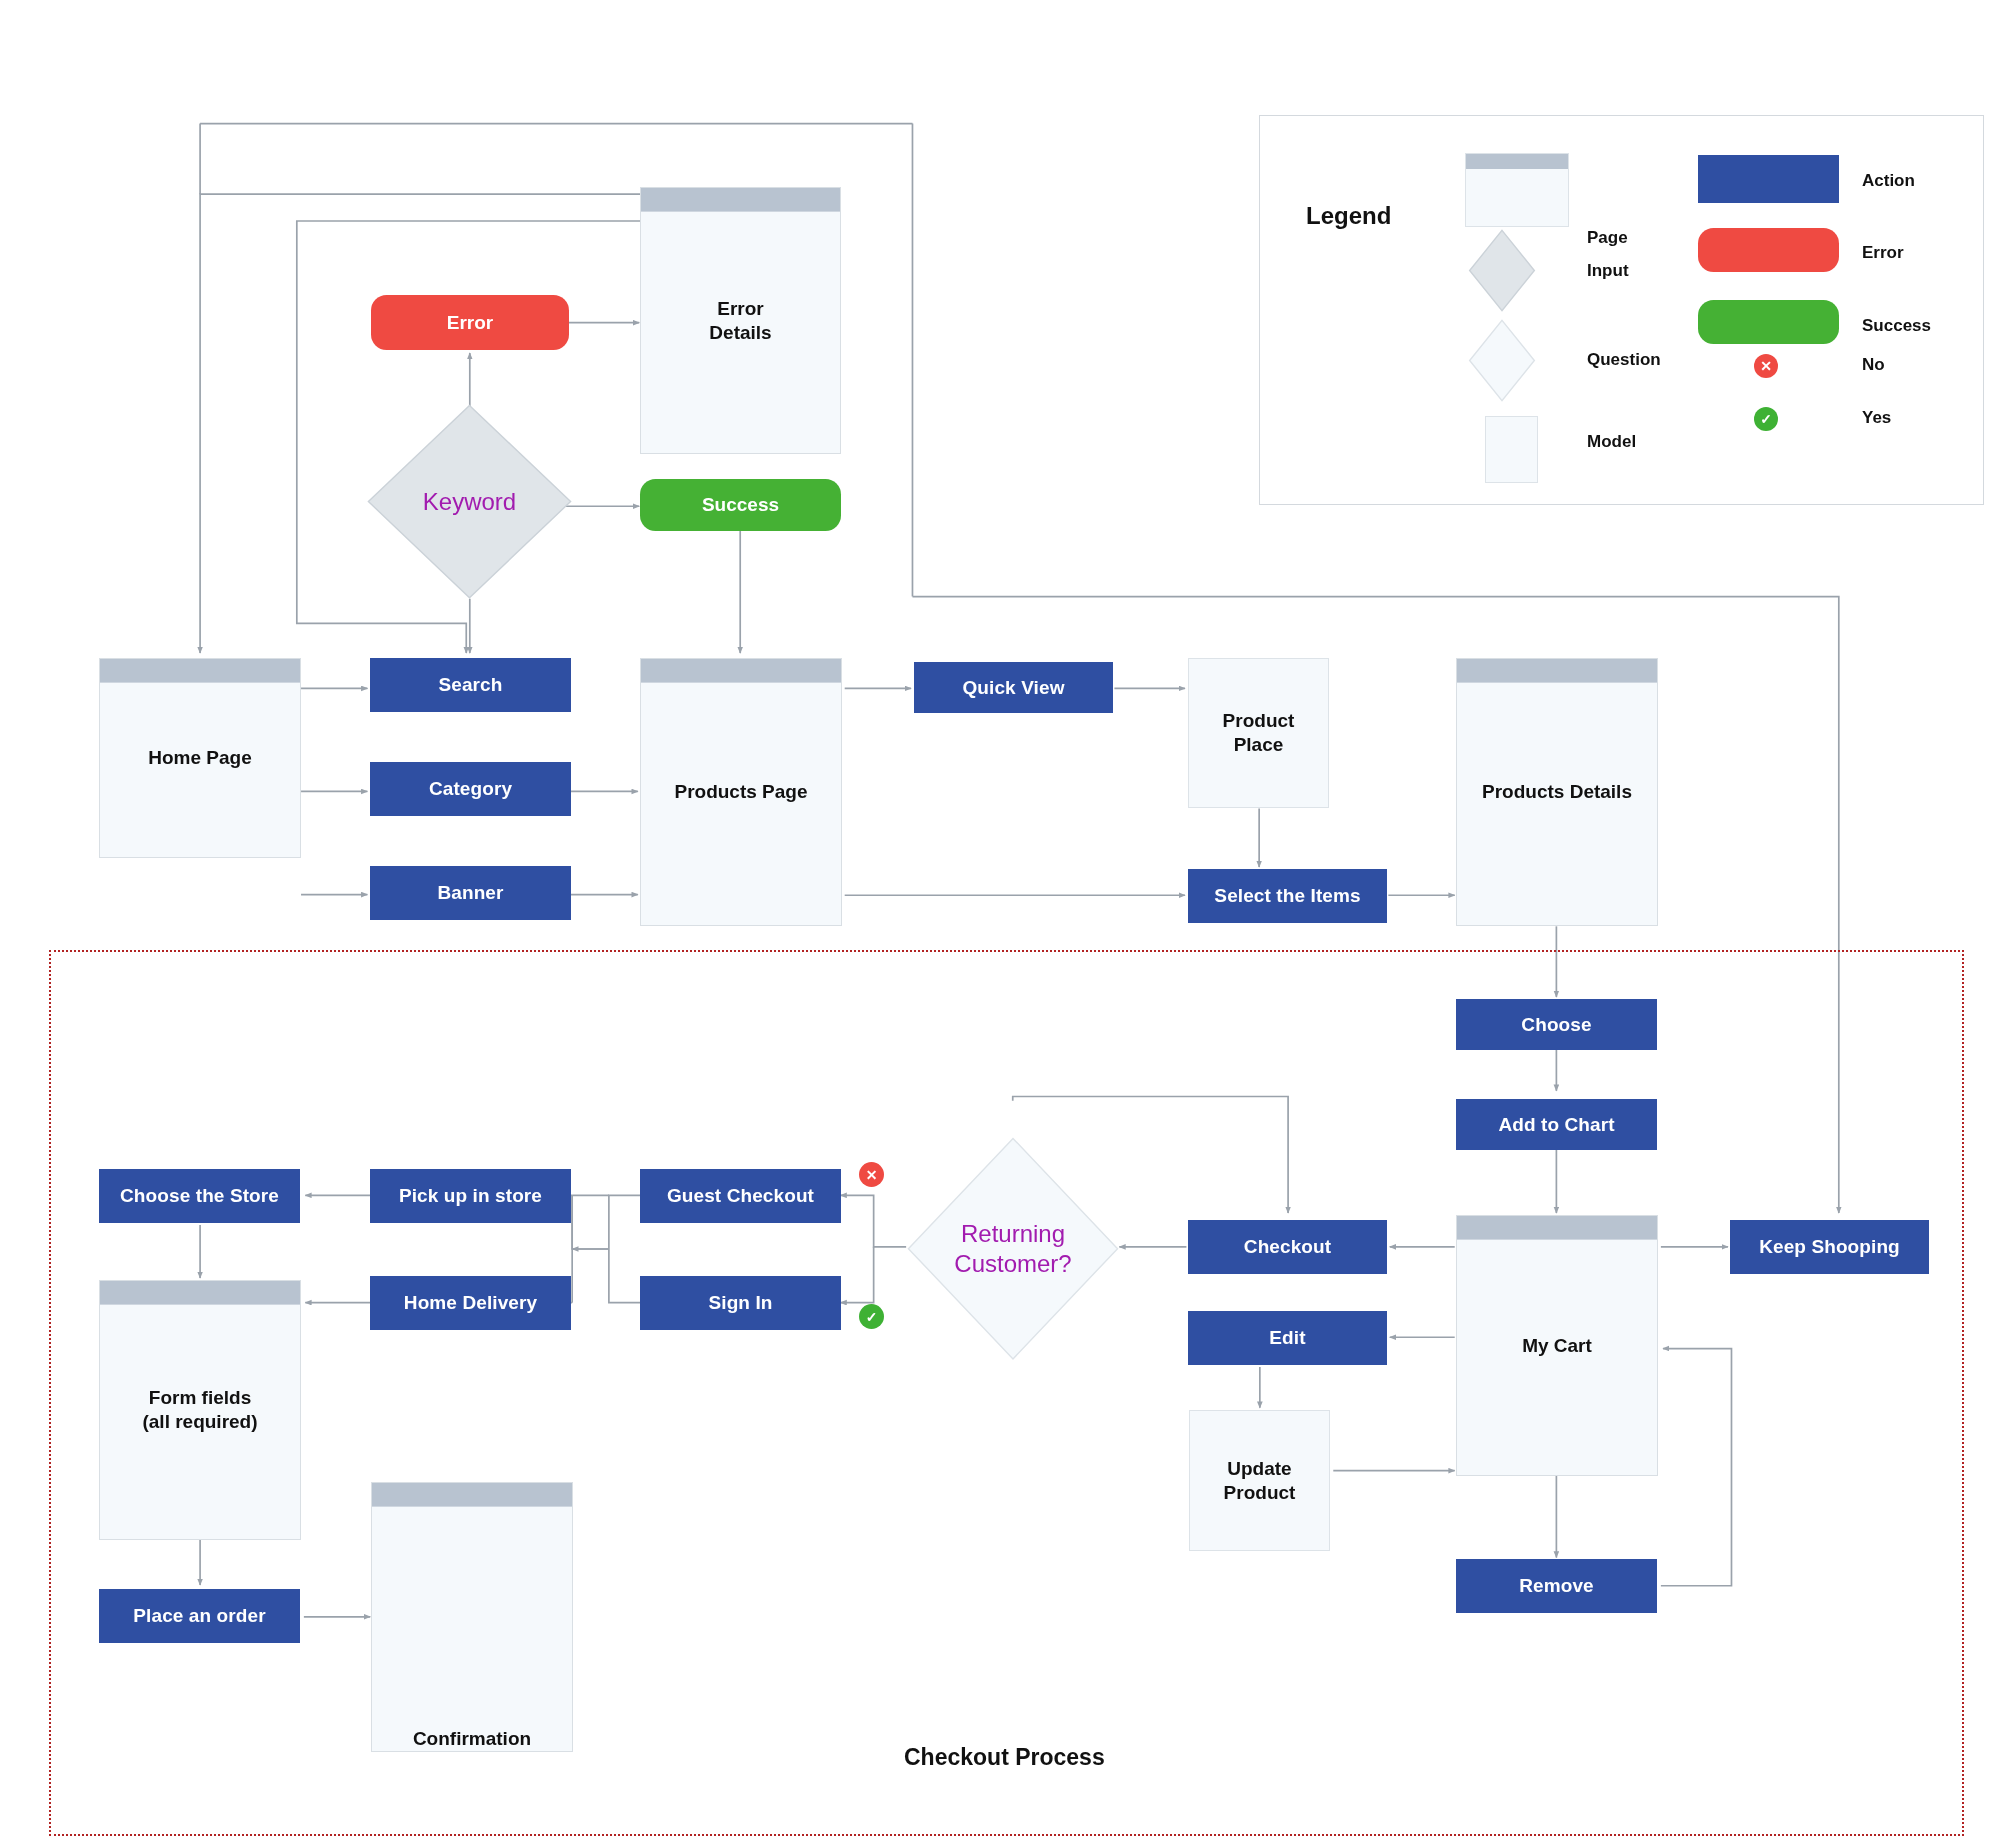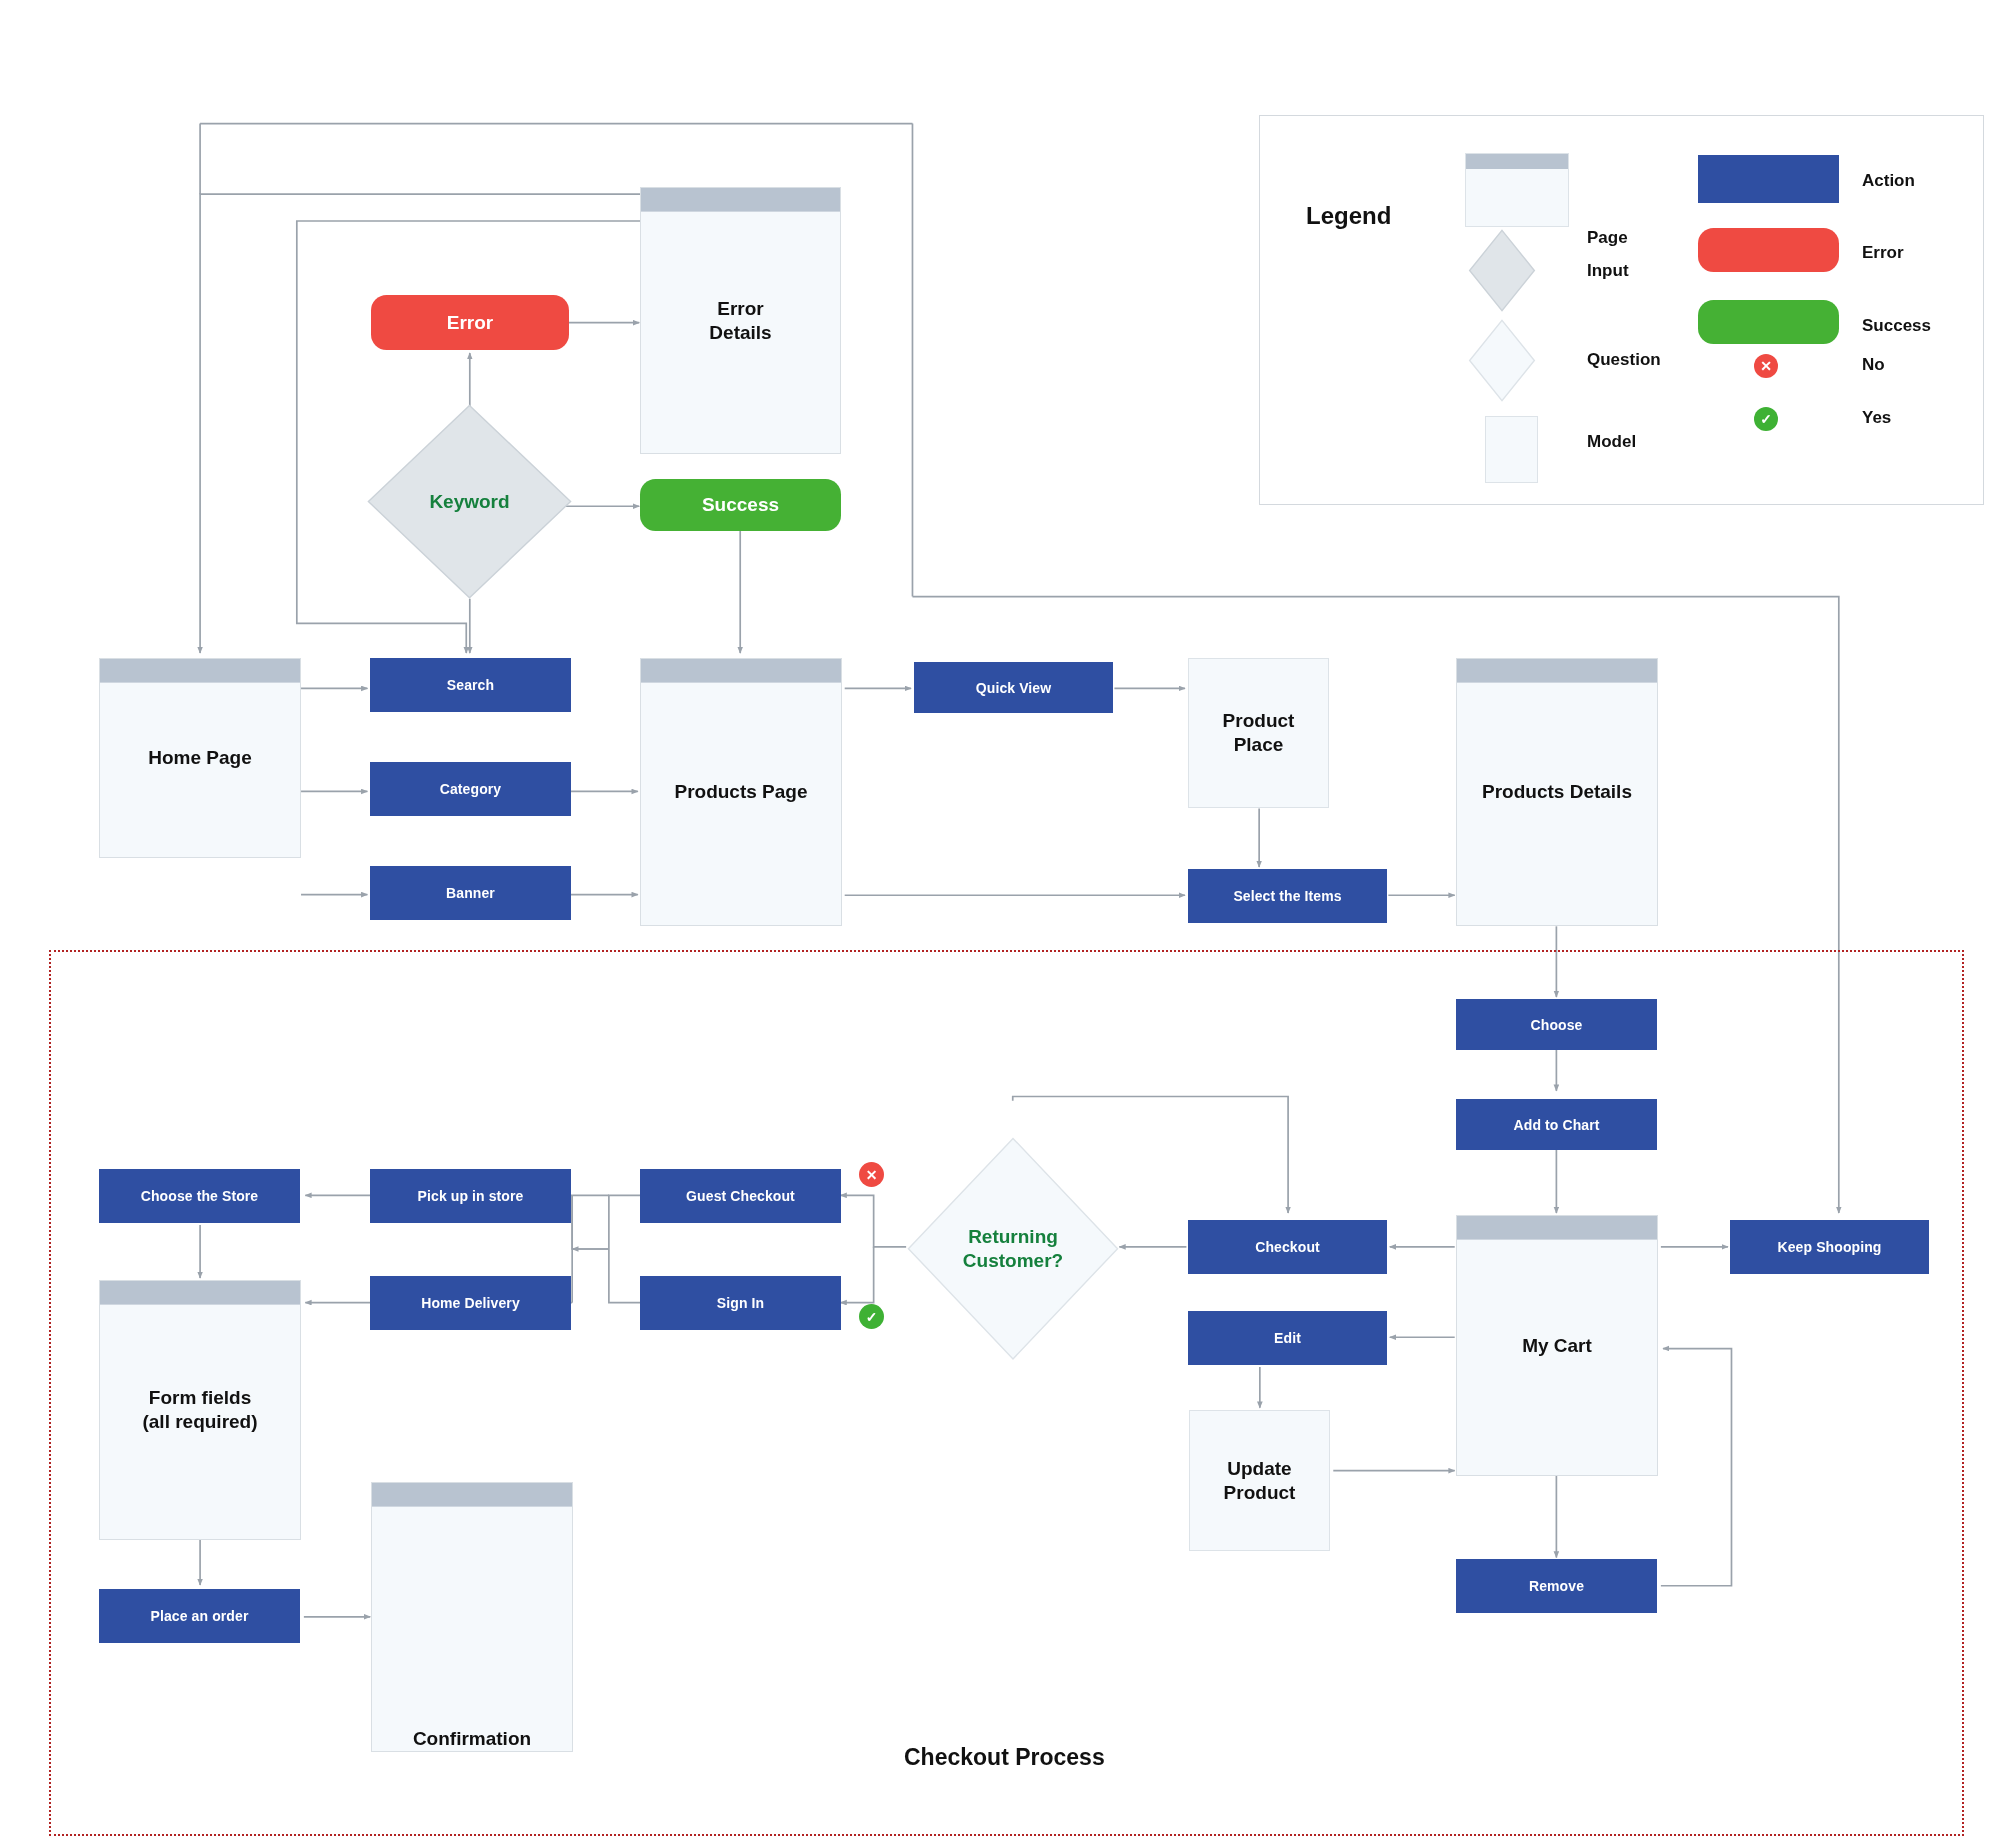--- a/index.html
+++ b/index.html
@@ -3,41 +3,41 @@
 <meta charset="utf-8">
 <style>
   html,body{margin:0;padding:0;background:#ffffff;}
   body{font-family:"Liberation Sans",sans-serif;}
   #stage{position:relative;width:2005px;height:1847px;background:#fff;overflow:hidden;}
   #wires{position:absolute;left:0;top:0;width:2005px;height:1847px;pointer-events:none;}
 
   .node{position:absolute;box-sizing:border-box;display:flex;align-items:center;justify-content:center;text-align:center;}
 
   
-  .action{background:#2f4fa2;color:#ffffff;font-weight:bold;font-size:14px;letter-spacing:0.1px;}
+  .action{background:#2f4fa2;color:#ffffff;font-weight:bold;font-size:19px;letter-spacing:0.1px;}
 
   
   .page{background:#f5f9fc;border:0.7px solid #d9dfe4;color:#111111;font-weight:bold;font-size:19px;
         flex-direction:column;line-height:1.25;}
   .page .hdr{position:absolute;left:0;top:0;right:0;height:22.6px;background:#b8c3d0;border-bottom:0.7px solid #cfd7e0;}
 
   
   .model{background:#f5f9fc;border:0.7px solid #dde3e8;color:#111111;font-weight:bold;font-size:19px;
          flex-direction:column;line-height:1.25;}
 
   
   .pill{border-radius:15.5px;color:#fff;font-weight:bold;font-size:19px;}
   .err{background:#ef4a42;}
   .suc{background:#45b134;}
 
   
   .dia{position:absolute;}
   .dia .shape{position:absolute;inset:0;}
   .dia .lbl{position:absolute;inset:0;display:flex;align-items:center;justify-content:center;
-            text-align:center;font-weight:bold;font-size:19px;color:#15803d;line-height:1.25;}
+            text-align:center;font-weight:normal;font-size:24px;color:#a21caf;line-height:1.25;}
 
   
   .badge{position:absolute;width:25.4px;height:25.4px;border-radius:50%;display:flex;align-items:center;
          justify-content:center;color:#fff;font-size:14px;font-weight:bold;line-height:1;}
   .badge.no{background:#ef4a42;}
   .badge.yes{background:#3eb134;}
 
   
   #legend{position:absolute;left:1259px;top:115px;width:723px;height:388px;border:0.7px solid #d4d9de;background:#fff;}
   .lg-title{position:absolute;font-weight:bold;font-size:24px;color:#111;}

